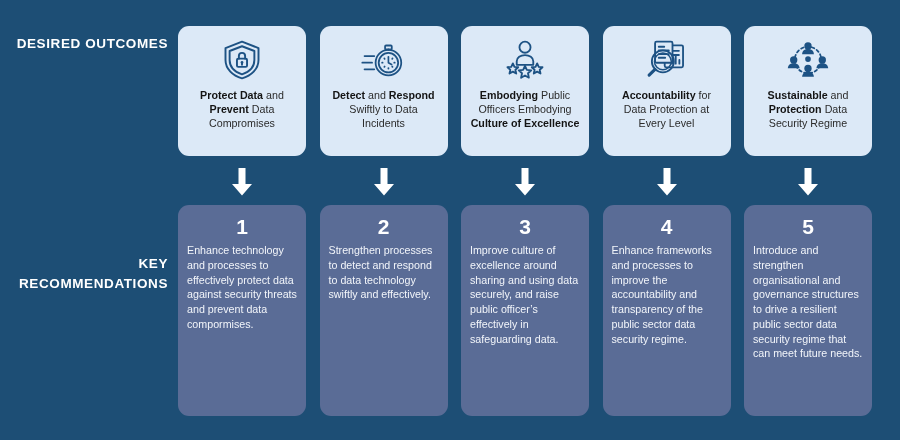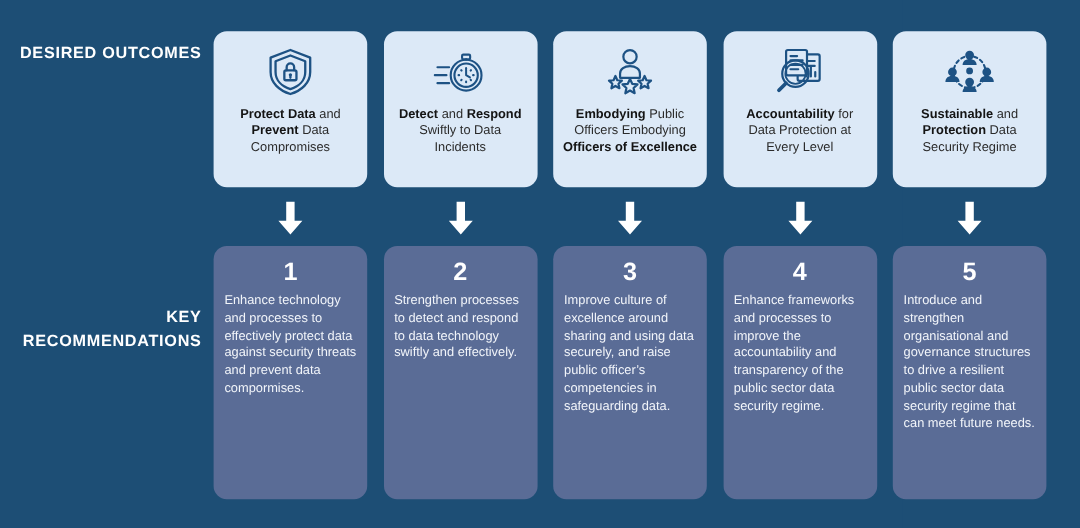--- a/index.html
+++ b/index.html
@@ -186,28 +186,28 @@
       <div class="outcome-card">
         <div class="icon-wrap">
           <svg width="46" height="44" viewBox="0 0 52 50" fill="none" stroke="#1d5284" stroke-width="2.1" stroke-linejoin="round" stroke-linecap="round">
             <circle cx="26" cy="10.5" r="6.3"></circle>
             <path d="M16.6 30.5 V26.4 C16.6 22.2 20.8 19.4 26 19.4 C31.2 19.4 35.4 22.2 35.4 26.4 V30.5 Z"></path>
             <path d="M26 31.6 L28.1 36.2 L33.1 36.7 L29.4 40.1 L30.4 45.1 L26 42.6 L21.6 45.1 L22.6 40.1 L18.9 36.7 L23.9 36.2 Z"></path>
             <path d="M12.2 28.8 L14 32.8 L18.3 33.2 L15.1 36.1 L16 40.4 L12.2 38.2 L8.4 40.4 L9.3 36.1 L6.1 33.2 L10.4 32.8 Z"></path>
             <path d="M39.8 28.8 L41.6 32.8 L45.9 33.2 L42.7 36.1 L43.6 40.4 L39.8 38.2 L36 40.4 L36.9 36.1 L33.7 33.2 L38 32.8 Z"></path>
           </svg>
         </div>
-        <div class="outcome-text"><b>Embodying</b> Public Officers Embodying <b>Officers of Excellence</b></div>
+        <div class="outcome-text"><b>Embodying</b> Public Officers Embodying <b>Culture of Excellence</b></div>
       </div>
       <svg class="arrow" viewBox="0 0 24 28" fill="#ffffff">
         <path d="M8.5 0 H15.5 V16 H22 L12 27.4 L2 16 H8.5 Z"></path>
       </svg>
       <div class="rec-panel">
         <div class="rec-number">3</div>
-        <div class="rec-text">Improve culture of excellence around sharing and using data securely, and raise public officer’s competencies in safeguarding data.</div>
+        <div class="rec-text">Improve culture of excellence around sharing and using data securely, and raise public officer’s effectively in safeguarding data.</div>
       </div>
     </div>
 
     <div class="column">
       <div class="outcome-card">
         <div class="icon-wrap">
           <svg width="46" height="44" viewBox="0 0 50 48" fill="none" stroke="#1d5284" stroke-width="2" stroke-linejoin="round" stroke-linecap="round">
             <rect x="22.5" y="8" width="20" height="24" rx="1.6"></rect>
             <path d="M27 14 H38 M27 18.5 H38"></path>
             <path d="M30.5 28 V22.5 M34.5 28 V19 M38.5 28 V24"></path>

